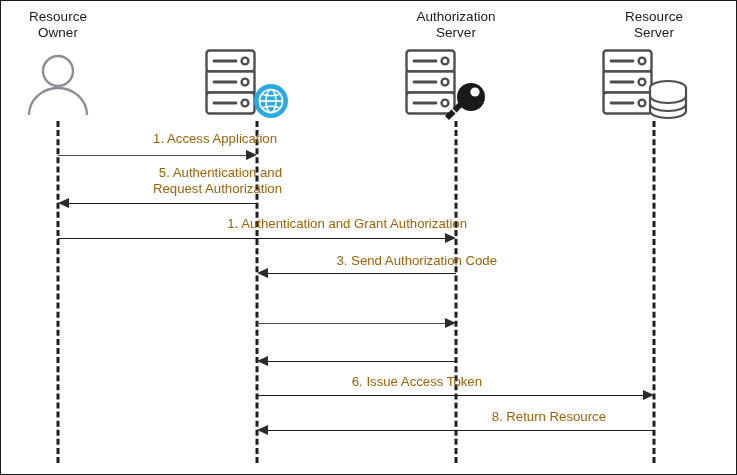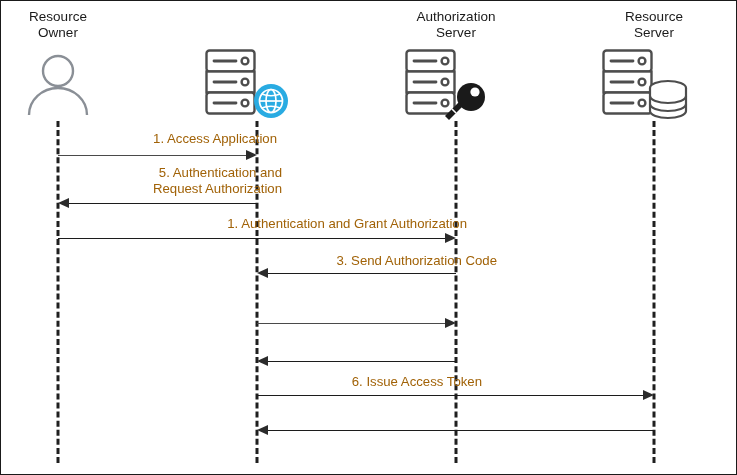--- a/index.html
+++ b/index.html
@@ -179,16 +179,17 @@
   <div class="msg-line" style="left:256px;top:322px;width:188px;"></div>
   <div class="arrow-head right" style="left:444px;top:317px;"></div>
 
   <div class="msg-label" style="left:356px;top:325px;width:250px;margin-top:48px;">6. Issue Access Token</div>
   <div class="msg-line dark" style="left:267px;top:360px;width:188px;"></div>
   <div class="arrow-head left" style="left:256px;top:355px;"></div>
 
   <div class="msg-line dark" style="left:256px;top:394px;width:386px;"></div>
   <div class="arrow-head right" style="left:642px;top:389px;"></div>
 
+  <div class="msg-label" style="left:455px;top:408px;width:300px;">8. Return Resource</div>
   <div class="msg-line dark" style="left:267px;top:429px;width:386px;"></div>
   <div class="arrow-head left" style="left:256px;top:424px;"></div>
 
 </div>
 
 </body></html>

